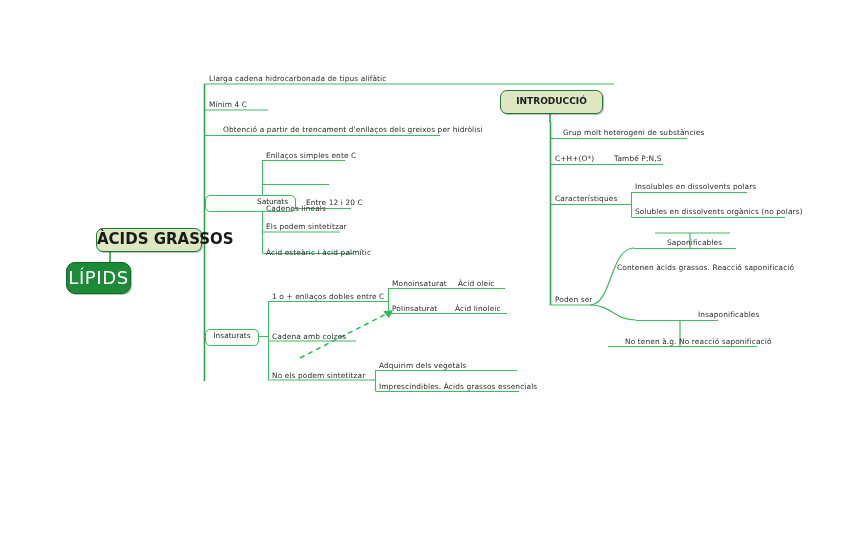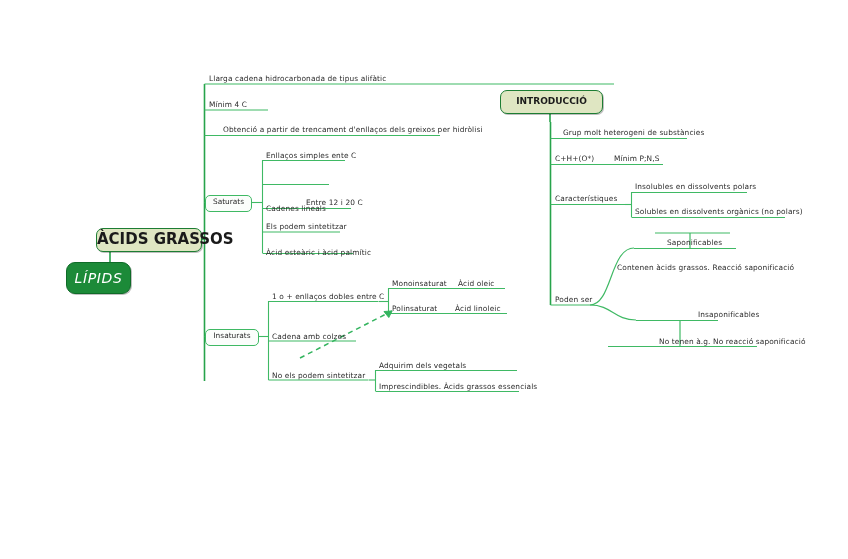--- a/index.html
+++ b/index.html
@@ -16,25 +16,25 @@
   
   .cap{border:1.3px solid #1d7d33;border-radius:7px;background:#dfe6c2;
        color:#1a1a1a;font-weight:bold;text-align:center;
        box-shadow:1px 1px 0 rgba(0,0,0,.25);}
   .cap.root{background:#1c8a38;border-color:#0f6b28;color:#ffffff;
             border-radius:9px;font-weight:normal;letter-spacing:.6px;}
 
   .pill{border:1px solid #3fb964;border-radius:5px;background:#fbfdfb;
         color:#2b2b2b;font-size:7.4px;text-align:center;line-height:12px;}
 
-  #t_root{left:66px;top:262px;width:63px;height:30px;font-size:14px;line-height:30px;font-style:italic;}
+  #t_root{left:66px;top:262px;width:63px;height:30px;font-size:18px;line-height:30px;}
   #t_acids{left:96px;top:228px;width:104px;height:22px;font-size:15px;line-height:21px;}
   #t_intro{left:500px;top:90px;width:101px;height:22px;font-size:9px;line-height:21px;}
 
-  #p_sat{left:205px;top:195px;width:45px;height:15px;}
+  #p_sat{left:205px;top:195px;width:45px;height:15px;padding-left:44px;}
   #p_insat{left:205px;top:329px;width:52px;height:15px;}
 </style>
 </head>
 <body>
 
 <div id="canvas">
 
   <svg class="lines" viewBox="0 0 848 559" xmlns="http://www.w3.org/2000/svg">
     <g fill="none" stroke="#27a34b" stroke-width="1.6">
 
@@ -151,27 +151,27 @@
   <div class="node leaf" style="left:392px;top:278px;">Monoinsaturat</div>
   <div class="node leaf" style="left:458px;top:278px;">Àcid oleic</div>
   <div class="node leaf" style="left:392px;top:303px;">Polinsaturat</div>
   <div class="node leaf" style="left:455px;top:303px;">Àcid linoleic</div>
 
   <div class="node leaf" style="left:379px;top:360px;">Adquirim dels vegetals</div>
   <div class="node leaf" style="left:379px;top:381px;">Imprescindibles. Àcids grassos essencials</div>
 
   <div class="node leaf" style="left:555px;top:127px;margin-left:8px;">Grup molt heterogeni de substàncies</div>
   <div class="node leaf" style="left:555px;top:153px;">C+H+(O*)</div>
-  <div class="node leaf" style="left:614px;top:153px;">Mínim P;N,S</div>
+  <div class="node leaf" style="left:614px;top:153px;">També P;N,S</div>
 
   <div class="node leaf" style="left:555px;top:193px;">Característiques</div>
   <div class="node leaf" style="left:635px;top:181px;">Insolubles en dissolvents polars</div>
   <div class="node leaf" style="left:635px;top:206px;">Solubles en dissolvents orgànics (no polars)</div>
 
   <div class="node leaf" style="left:555px;top:294px;">Poden ser</div>
 
   <div class="node leaf" style="left:667px;top:237px;">Saponificables</div>
   <div class="node leaf" style="left:617px;top:262px;">Contenen àcids grassos. Reacció saponificació</div>
 
   <div class="node leaf" style="left:651px;top:309px;margin-left:47px;">Insaponificables</div>
-  <div class="node leaf" style="left:611px;top:336px;padding-left:48px;">No tenen à.g. No reacció saponificació</div>
+  <div class="node leaf" style="left:577px;top:336px;padding-left:48px;">No tenen à.g. No reacció saponificació</div>
 
 </div>
 
 </body></html>

